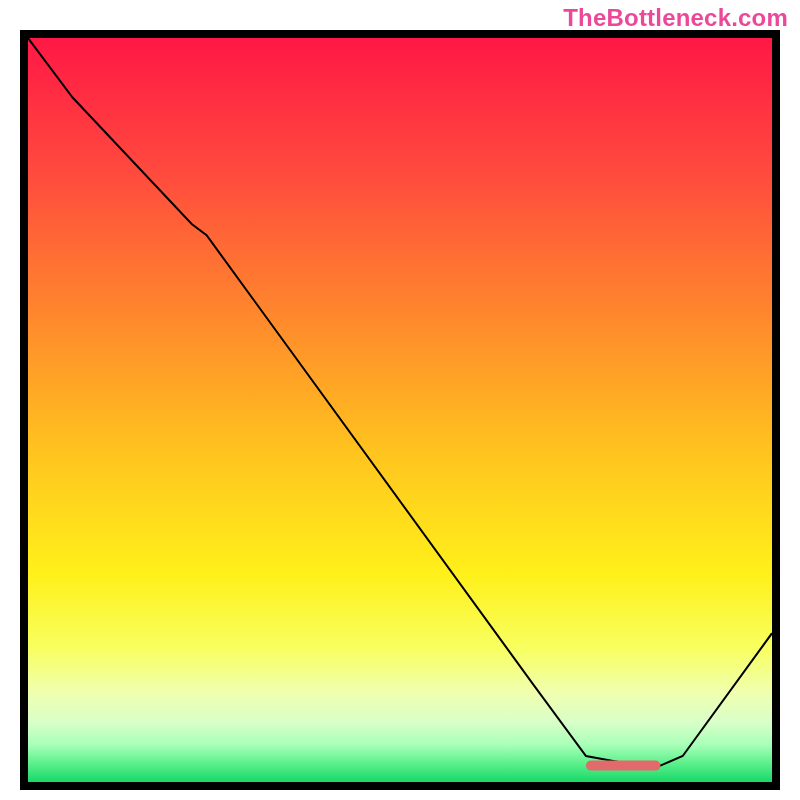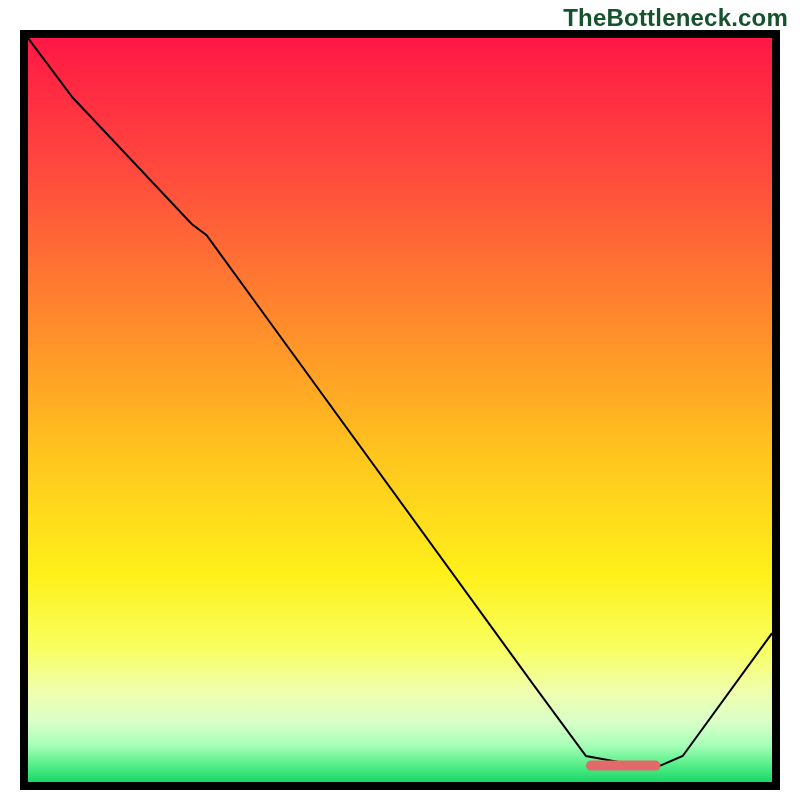--- a/index.html
+++ b/index.html
@@ -15,21 +15,21 @@
     position: relative;
     width: 800px;
     height: 800px;
   }
   .watermark {
     position: absolute;
     top: 4px;
     right: 12px;
     font-size: 24px;
     font-weight: bold;
-    color: #14532d;
+    color: #ec4899;
     letter-spacing: 0.2px;
     z-index: 3;
   }
   .plot-outer {
     position: absolute;
     left: 20px;
     top: 30px;
     width: 760px;
     height: 760px;
     background: #000;

